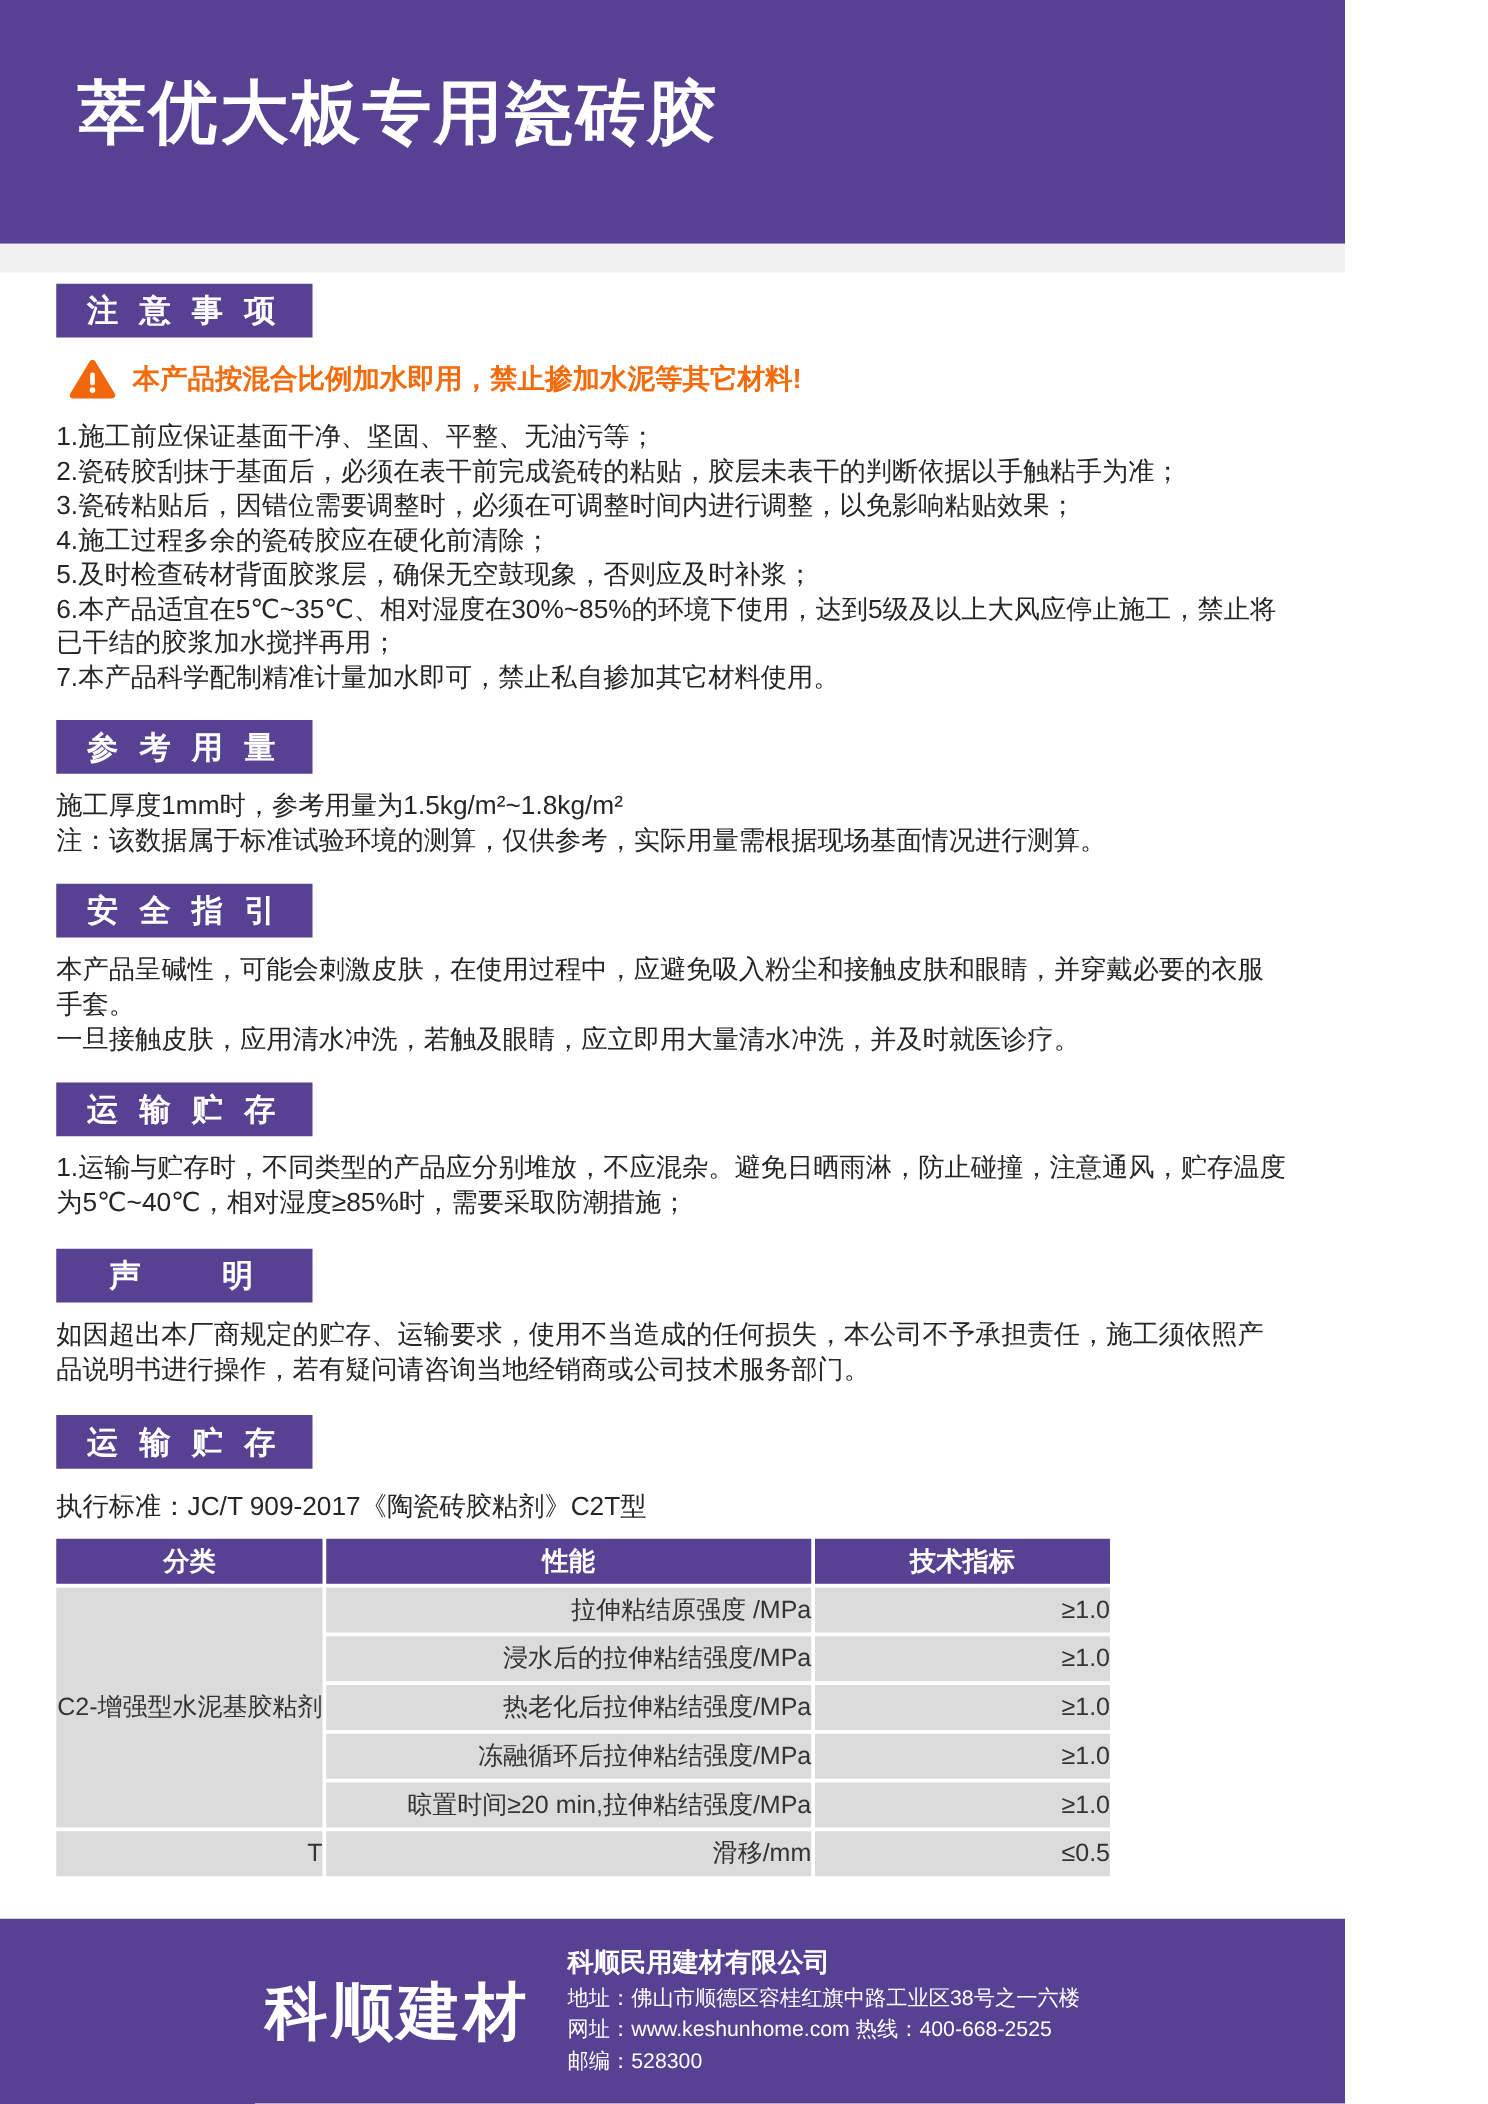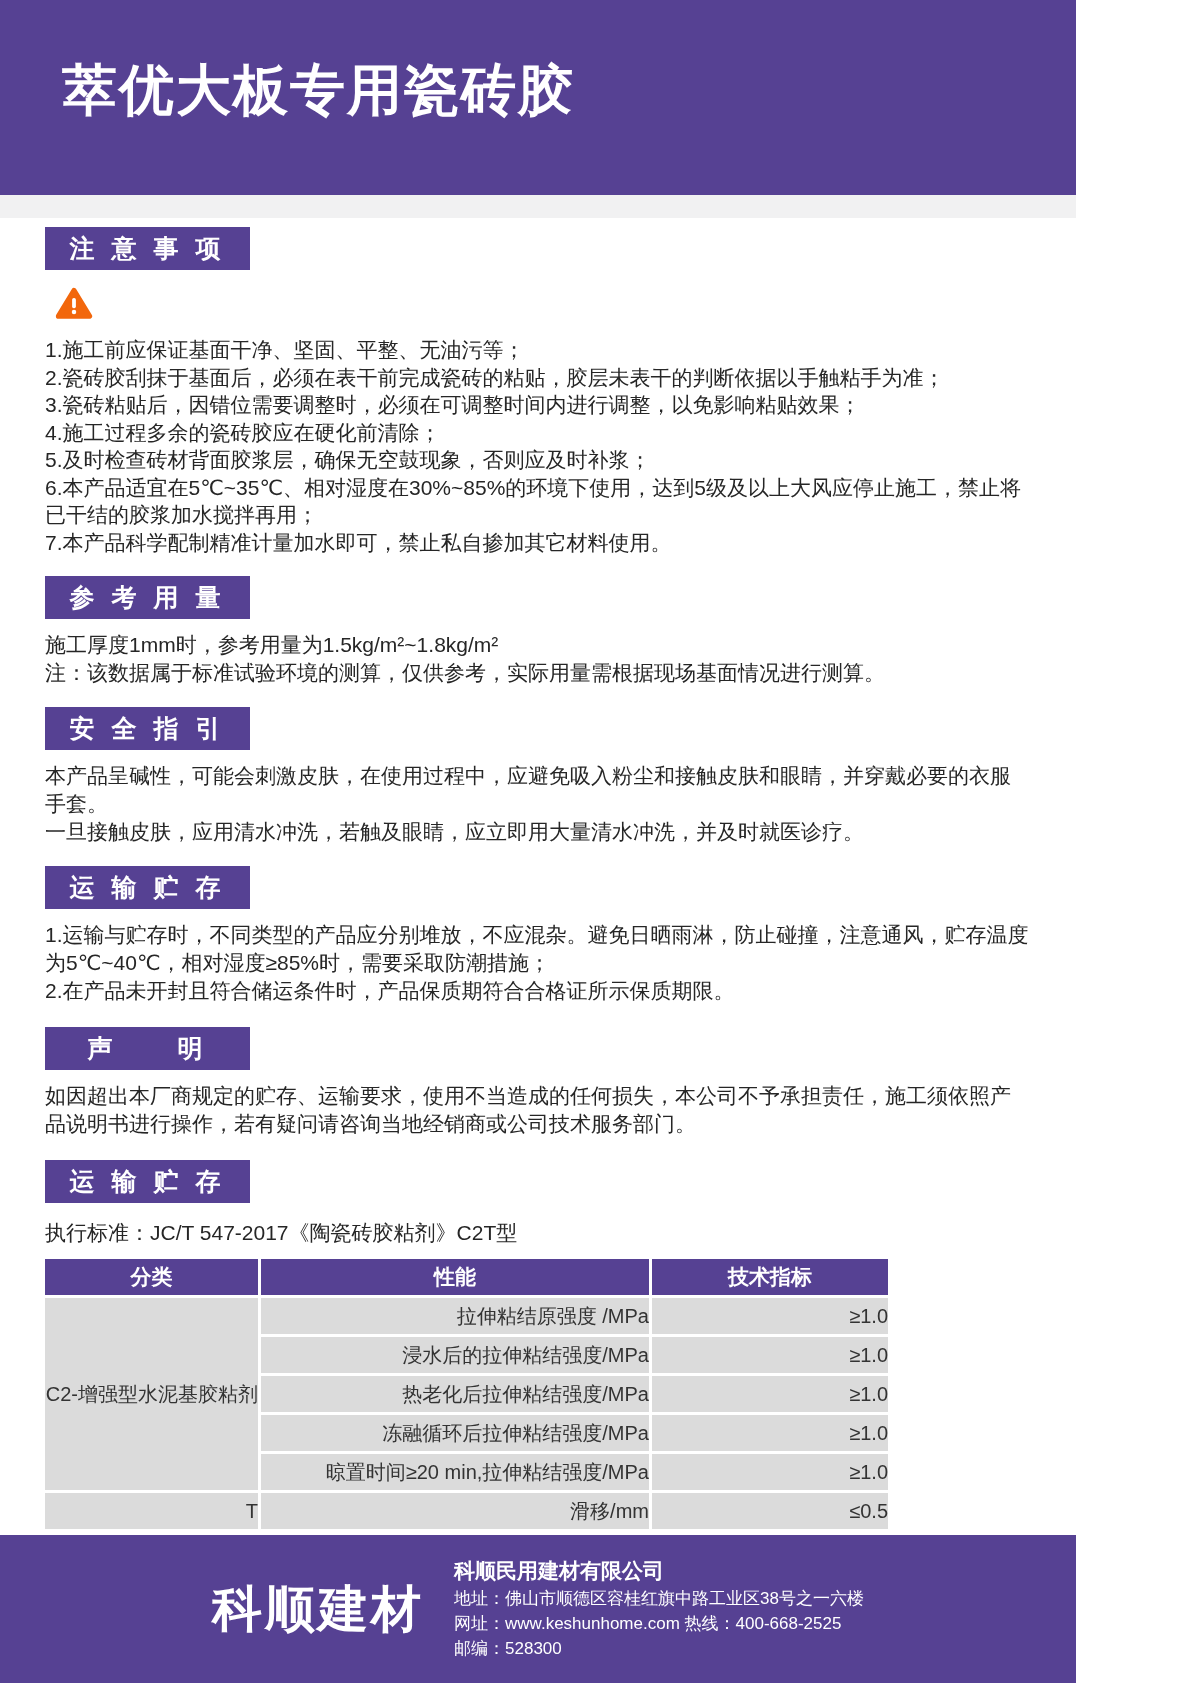--- a/index.html
+++ b/index.html
@@ -64,20 +64,21 @@
     </div>
 
     <div class="warning-row">
       <span class="warn-icon">
         <svg viewBox="0 0 100 90" width="38" height="34" aria-hidden="true">
           <polygon points="50,12 91,80 9,80" fill="#F2670C" stroke="#F2670C" stroke-width="14" stroke-linejoin="round"></polygon>
           <rect x="45" y="32" width="10" height="27" rx="4.5" fill="#fff"></rect>
           <circle cx="50" cy="69" r="6" fill="#fff"></circle>
         </svg>
       </span>
+      <span class="warn-text">本产品按混合比例加水即用，禁止掺加水泥等其它材料!</span>
     </div>
 
     <div class="para-list">
       <p>1.施工前应保证基面干净、坚固、平整、无油污等；</p>
       <p>2.瓷砖胶刮抹于基面后，必须在表干前完成瓷砖的粘贴，胶层未表干的判断依据以手触粘手为准；</p>
       <p>3.瓷砖粘贴后，因错位需要调整时，必须在可调整时间内进行调整，以免影响粘贴效果；</p>
       <p>4.施工过程多余的瓷砖胶应在硬化前清除；</p>
       <p>5.及时检查砖材背面胶浆层，确保无空鼓现象，否则应及时补浆；</p>
       <p>6.本产品适宜在5℃~35℃、相对湿度在30%~85%的环境下使用，达到5级及以上大风应停止施工，禁止将已干结的胶浆加水搅拌再用；</p>
       <p>7.本产品科学配制精准计量加水即可，禁止私自掺加其它材料使用。</p>
@@ -100,36 +101,35 @@
       <p>本产品呈碱性，可能会刺激皮肤，在使用过程中，应避免吸入粉尘和接触皮肤和眼睛，并穿戴必要的衣服手套。</p>
       <p>一旦接触皮肤，应用清水冲洗，若触及眼睛，应立即用大量清水冲洗，并及时就医诊疗。</p>
     </div>
 
     
     <div class="badge badge-transport">
       <span>运 输 贮 存</span>
     </div>
     <div class="body-block">
       <p>1.运输与贮存时，不同类型的产品应分别堆放，不应混杂。避免日晒雨淋，防止碰撞，注意通风，贮存温度为5℃~40℃，相对湿度≥85%时，需要采取防潮措施；</p>
-      <p>2.在产品未开封且符合储运条件时，产品保质期符合合格证所示保质期限。</p>
     </div>
 
     
     <div class="badge badge-statement">
       <span>声　　明</span>
     </div>
     <div class="body-block">
       <p>如因超出本厂商规定的贮存、运输要求，使用不当造成的任何损失，本公司不予承担责任，施工须依照产品说明书进行操作，若有疑问请咨询当地经销商或公司技术服务部门。</p>
     </div>
 
     
     <div class="badge badge-standards">
       <span>运 输 贮 存</span>
     </div>
-    <p class="standard-line">执行标准：JC/T 547-2017《陶瓷砖胶粘剂》C2T型</p>
+    <p class="standard-line">执行标准：JC/T 909-2017《陶瓷砖胶粘剂》C2T型</p>
 
     <table class="spec-table">
       <colgroup>
           <col class="c1">
           <col class="c2">
           <col class="c3">
         </colgroup>
       <thead>
         <tr>
           <th>分类</th>

